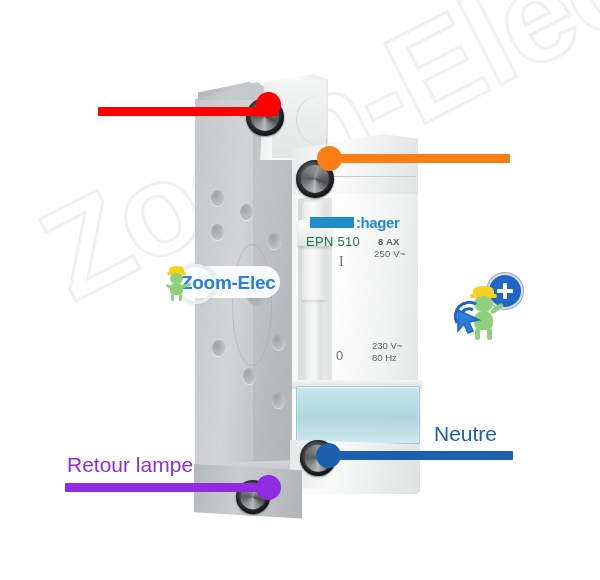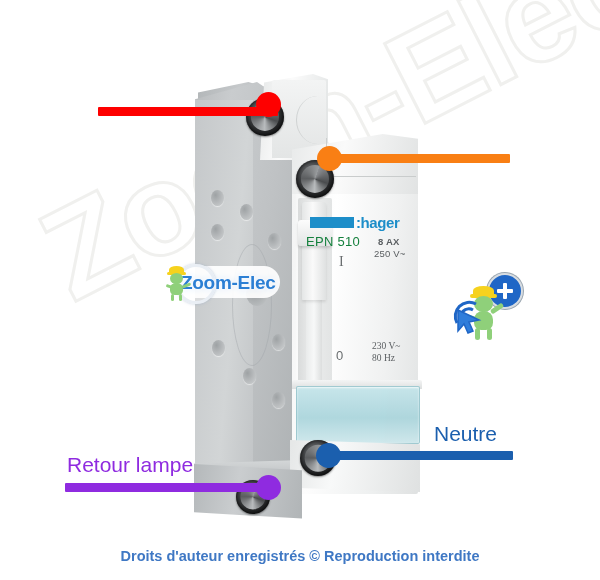--- a/index.html
+++ b/index.html
@@ -165,21 +165,21 @@
   .mark-I{
     position:absolute;left:189px;top:182px;font-size:14px;color:#6a6e70;
     font-family:"Liberation Serif", serif;
   }
   .mark-0{
     position:absolute;left:186px;top:276px;font-size:13px;color:#6a6e70;
     font-family:"Liberation Sans", sans-serif;
   }
   .volt-bot{
     position:absolute;left:222px;top:268px;font-size:9.5px;color:#5a5e61;
-    font-family:Liberation Serif, serif;line-height:12px;text-align:left;
+    font-family:Liberation Sans, sans-serif;line-height:12px;text-align:left;
   }
 
   
   .schem{position:absolute;left:210px;top:198px;width:56px;height:58px;}
   .schem .lbl{position:absolute;font-size:8.5px;color:#6d7174;font-family:"Liberation Sans", sans-serif;}
 
   
   .window{
     position:absolute;left:146px;top:314px;width:122px;height:56px;
     background:linear-gradient(180deg,rgba(196,228,233,.95),rgba(171,213,220,.95) 55%,rgba(205,231,235,.95));
@@ -428,15 +428,14 @@
   <div class="click-icon">
     <svg width="36" height="36" viewBox="0 0 36 36">
       <g fill="none" stroke="#1f66c6" stroke-width="3">
         <path d="M27 6 a14 14 0 0 0 -19 19"></path>
         <path d="M24 12 a8 8 0 0 0 -11 11"></path>
       </g>
       <path d="M9 12 L30 22 L20 24 L24 33 L19 35 L15 26 L9 33 Z" fill="#2f7ddb" stroke="#1f66c6" stroke-width="1.5"></path>
     </svg>
   </div>
 
-  <div class="footer">Droits d'auteur enregistrés © Reproduction interdite</div>
 
 </div>
 
 </body></html>

